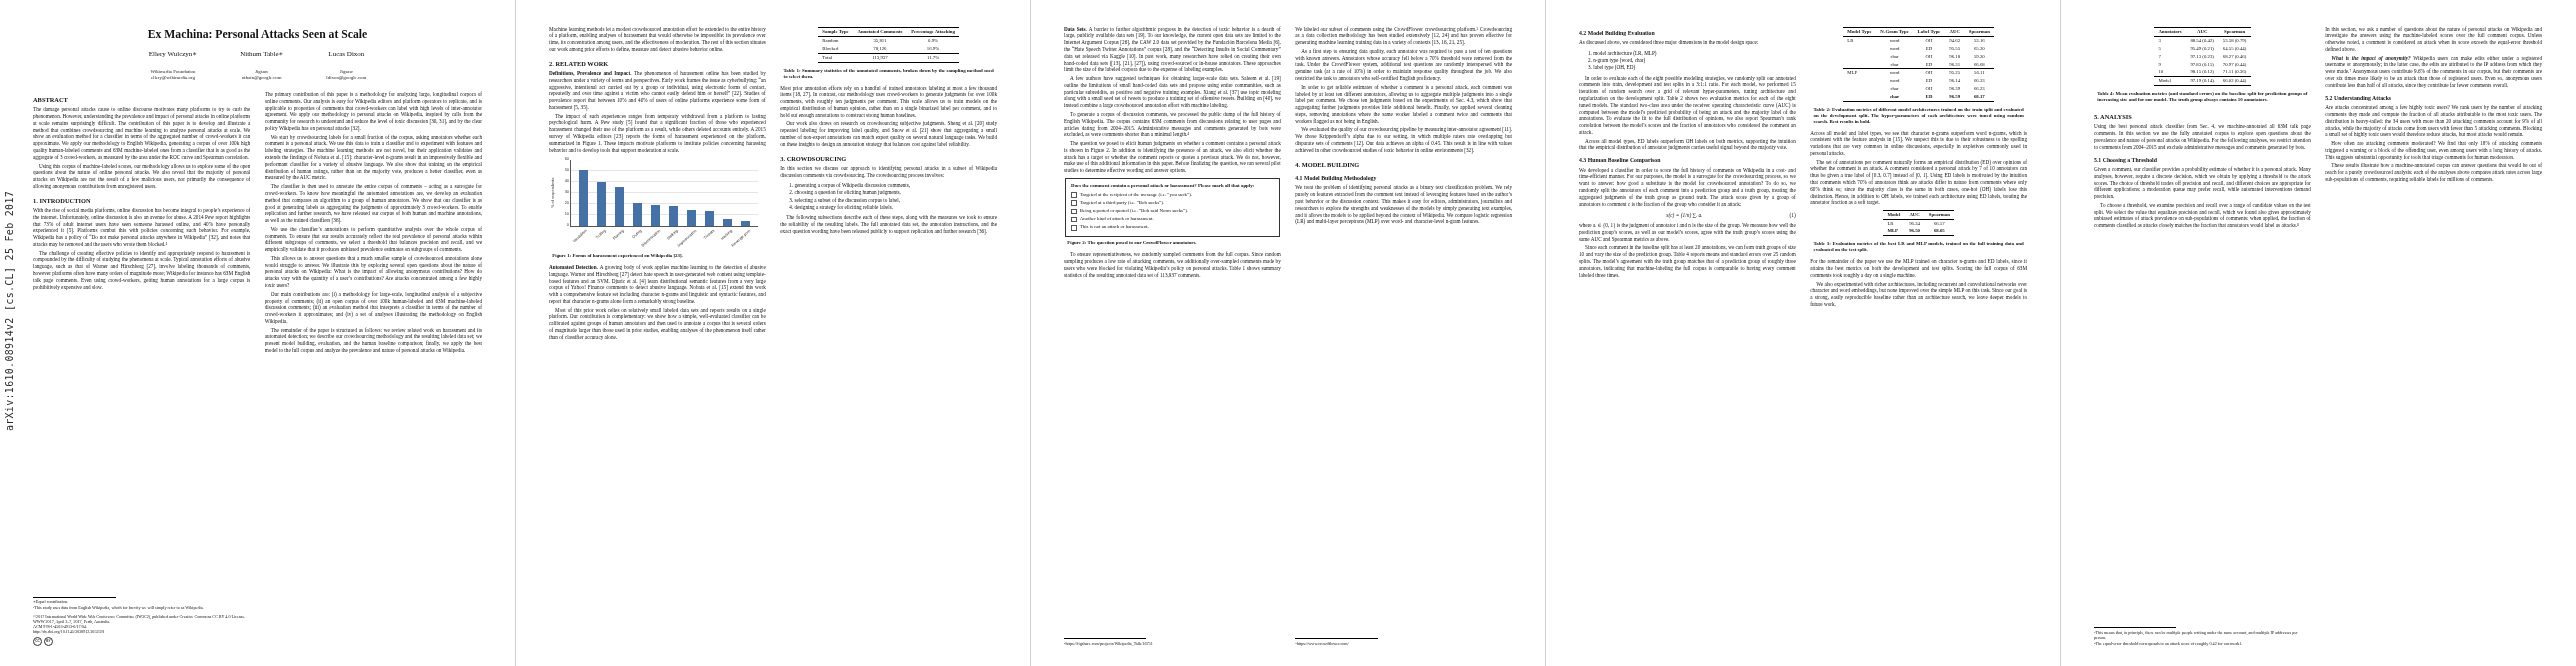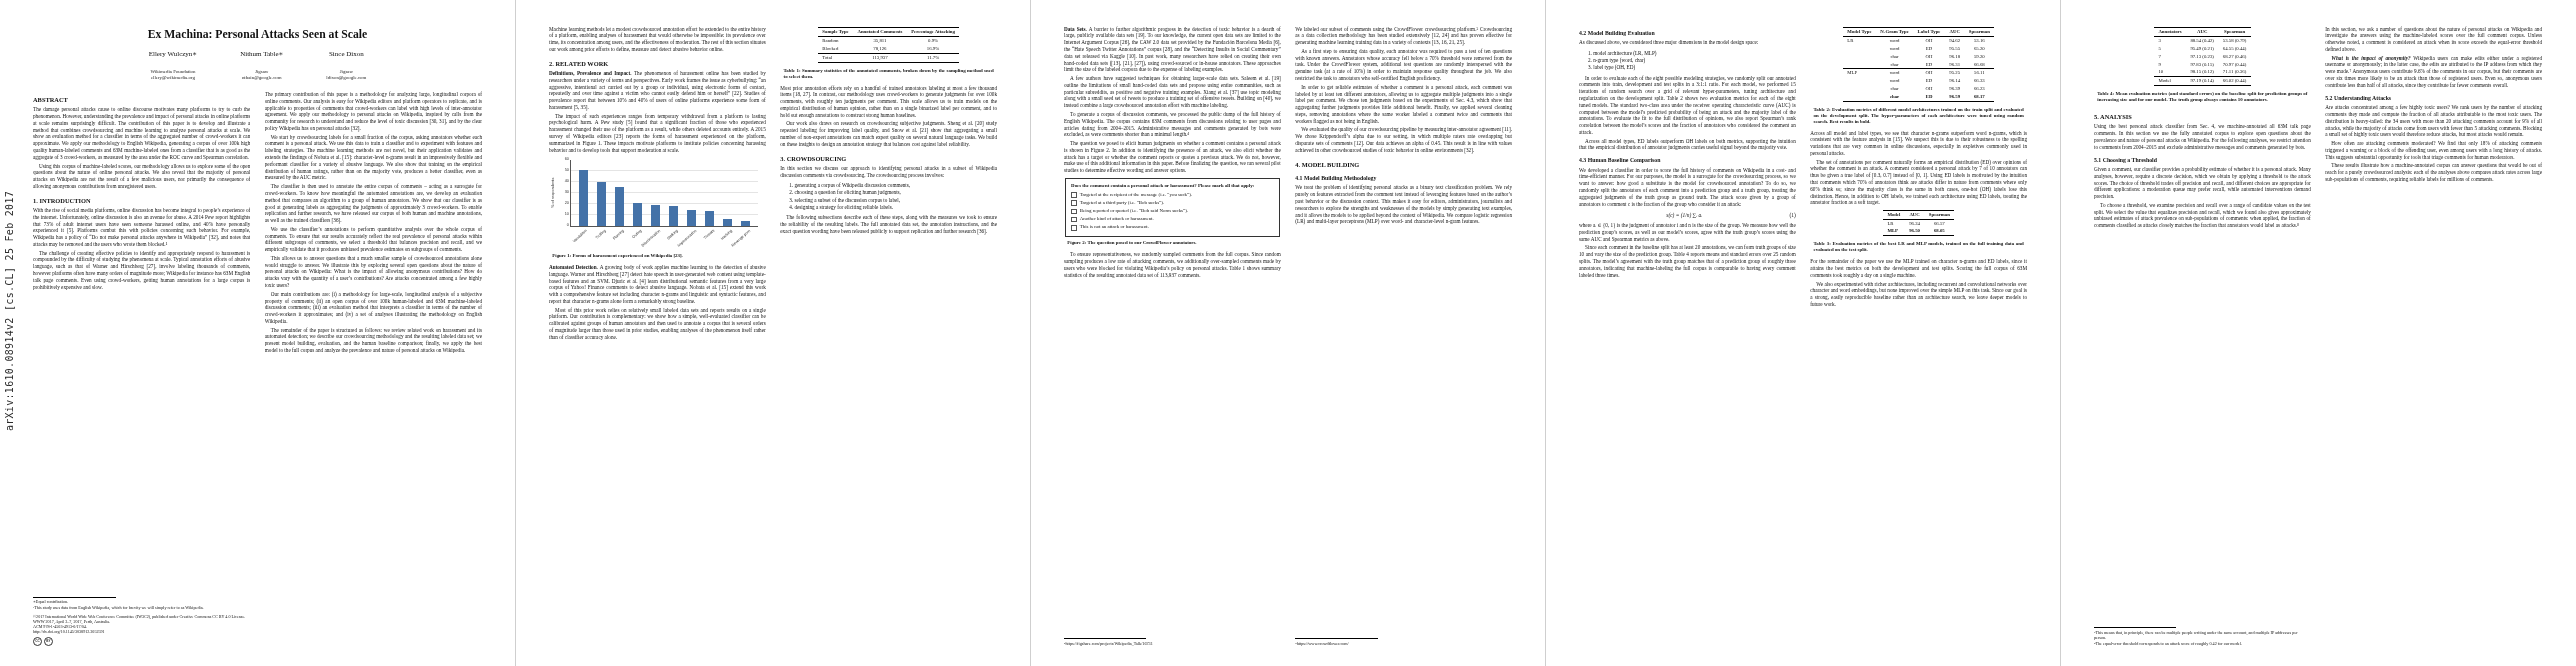--- a/index.html
+++ b/index.html
@@ -98,21 +98,21 @@
             <div class="name">Ellery Wulczyn∗</div>
             <div class="affil">Wikimedia Foundation</div>
             <div class="email">ellery@wikimedia.org</div>
           </div>
           <div class="author">
             <div class="name">Nithum Table∗</div>
             <div class="affil">Jigsaw</div>
             <div class="email">nthain@google.com</div>
           </div>
           <div class="author">
-            <div class="name">Since Dixon</div>
+            <div class="name">Lucas Dixon</div>
             <div class="affil">Jigsaw</div>
             <div class="email">ldixon@google.com</div>
           </div>
         </div>
       </div>
       <div class="cols">
         <div class="col">
           <div class="sec-heading">ABSTRACT</div>
           <div class="para noindent">The damage personal attacks cause to online discourse motivates many platforms to try to curb the phenomenon. However, understanding the prevalence and impact of personal attacks in online platforms at scale remains surprisingly difficult. The contribution of this paper is to develop and illustrate a method that combines crowdsourcing and machine learning to analyze personal attacks at scale. We show an evaluation method for a classifier in terms of the aggregated number of crowd-workers it can approximate. We apply our methodology to English Wikipedia, generating a corpus of over 100k high quality human-labeled comments and 63M machine-labeled ones from a classifier that is as good as the aggregate of 3 crowd-workers, as measured by the area under the ROC curve and Spearman correlation.</div>
           <div class="para">Using this corpus of machine-labeled scores, our methodology allows us to explore some of the open questions about the nature of online personal attacks. We also reveal that the majority of personal attacks on Wikipedia are not the result of a few malicious users, nor primarily the consequence of allowing anonymous contributions from unregistered users.</div>

